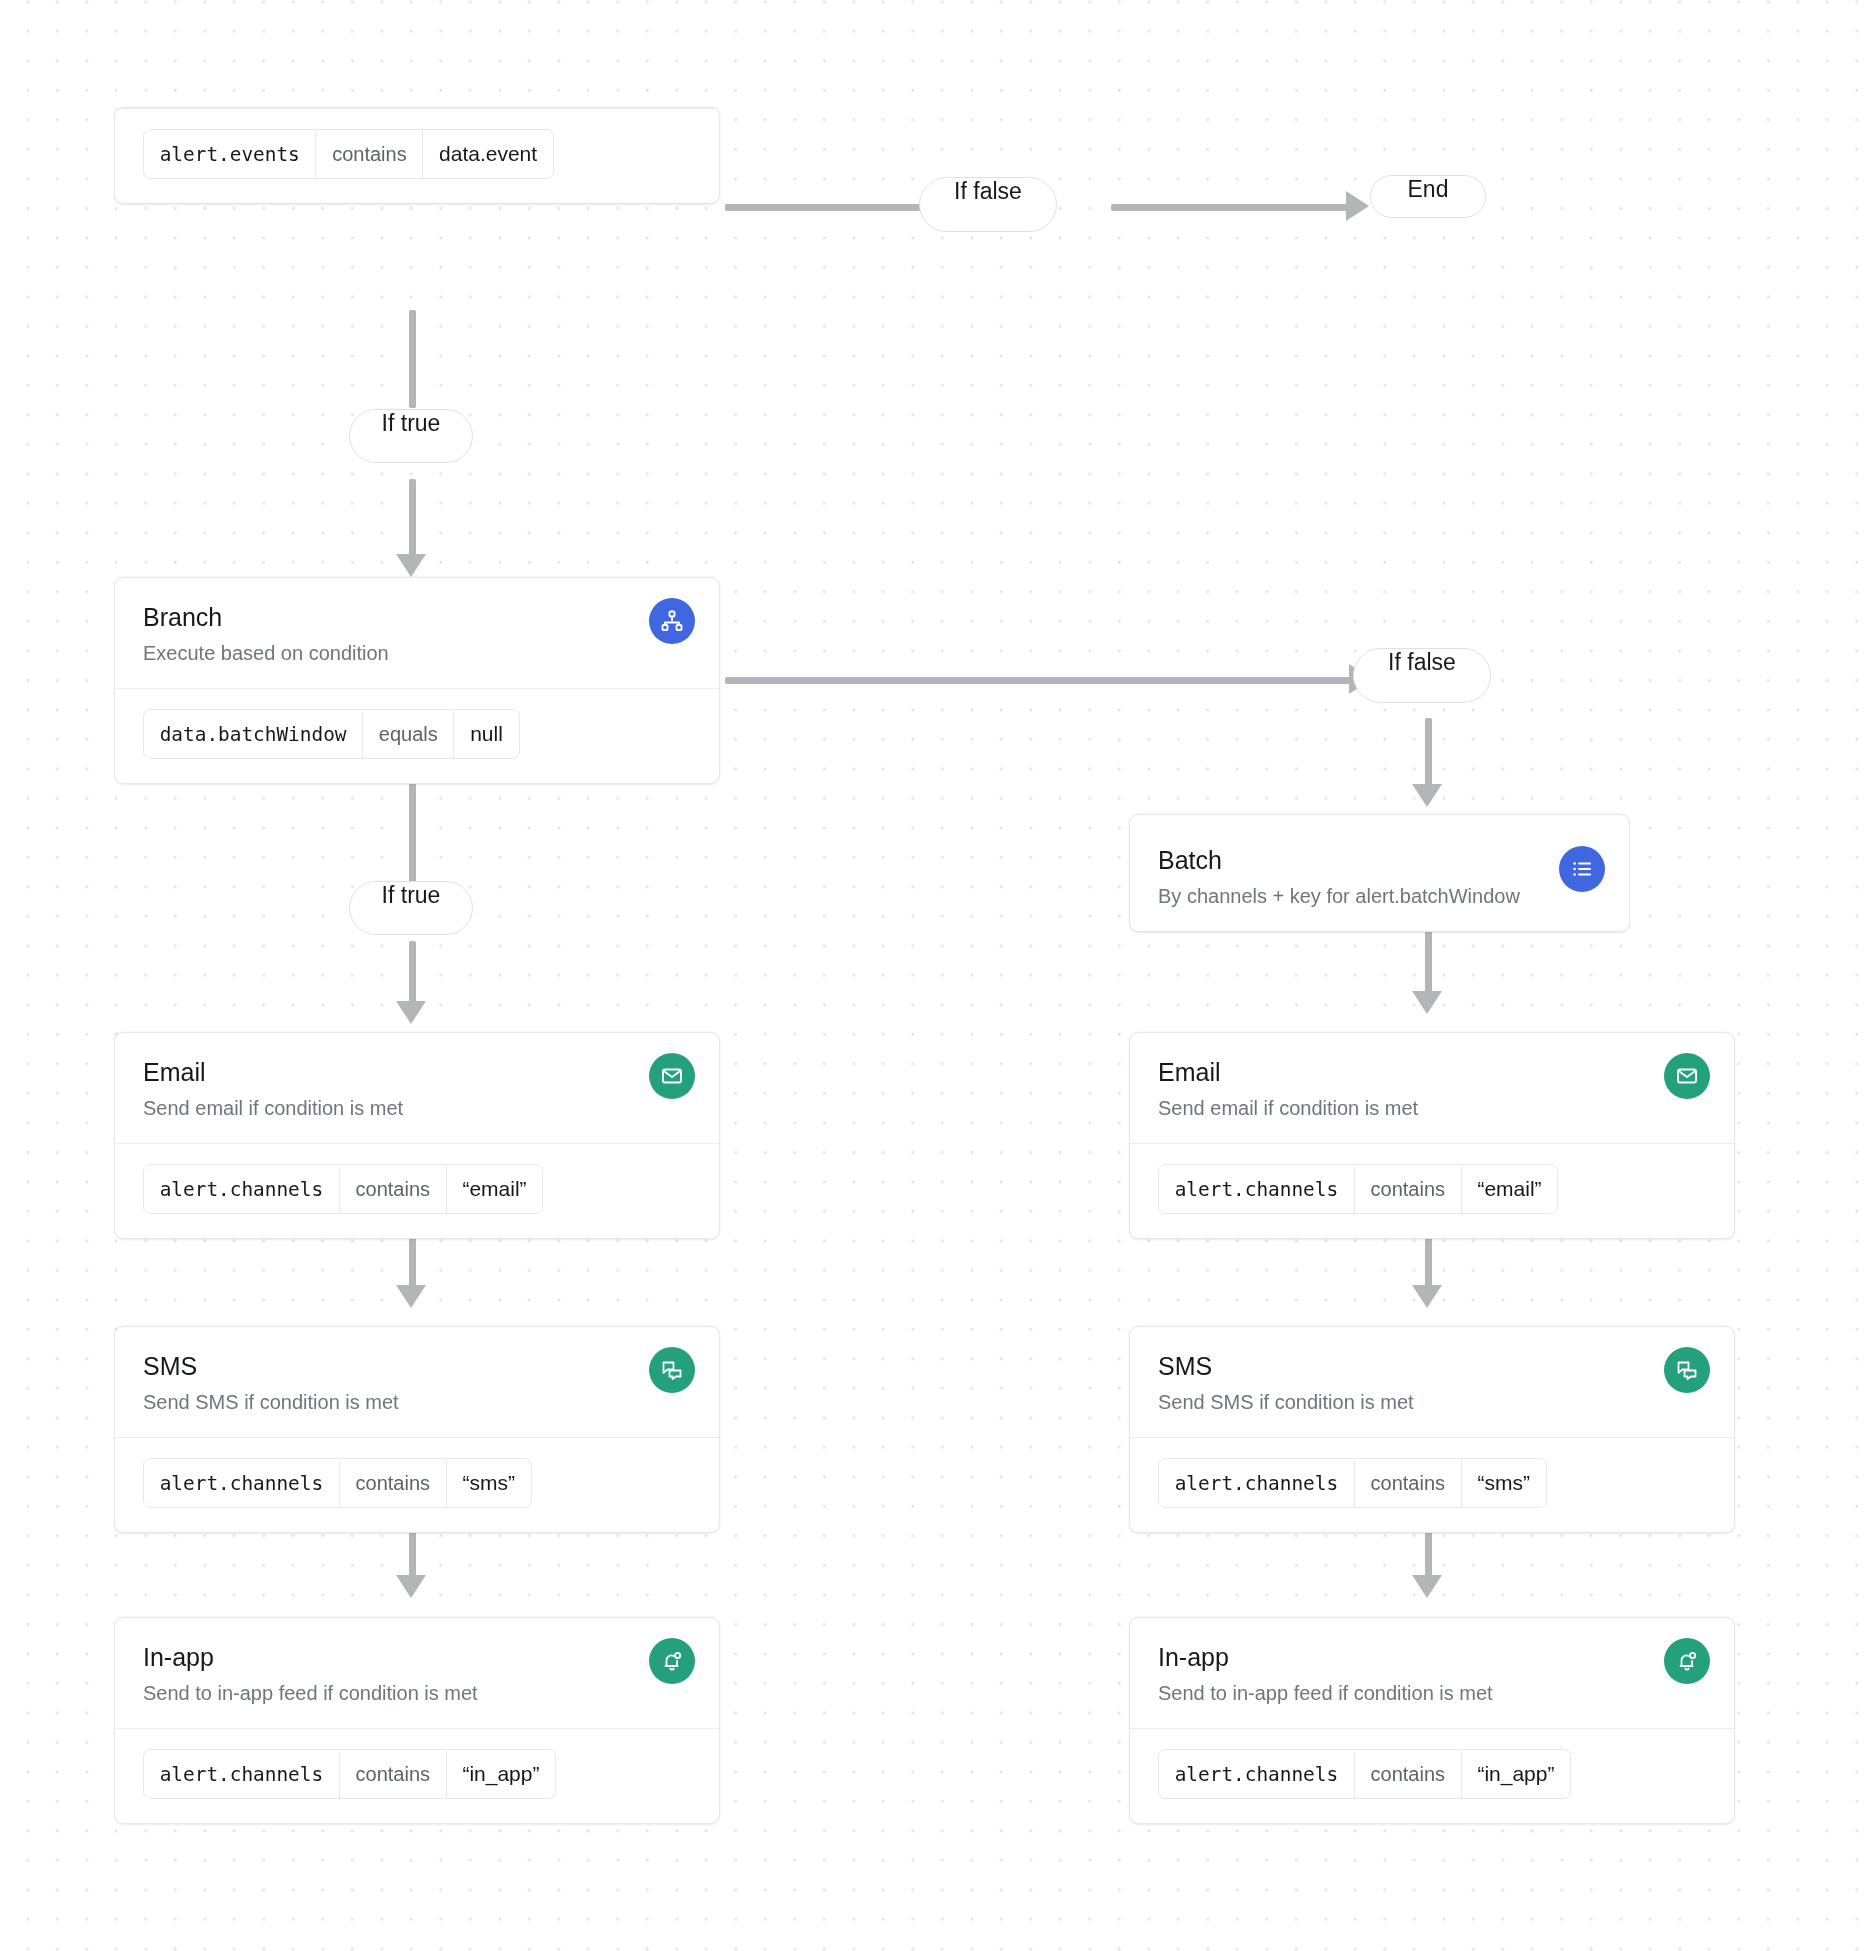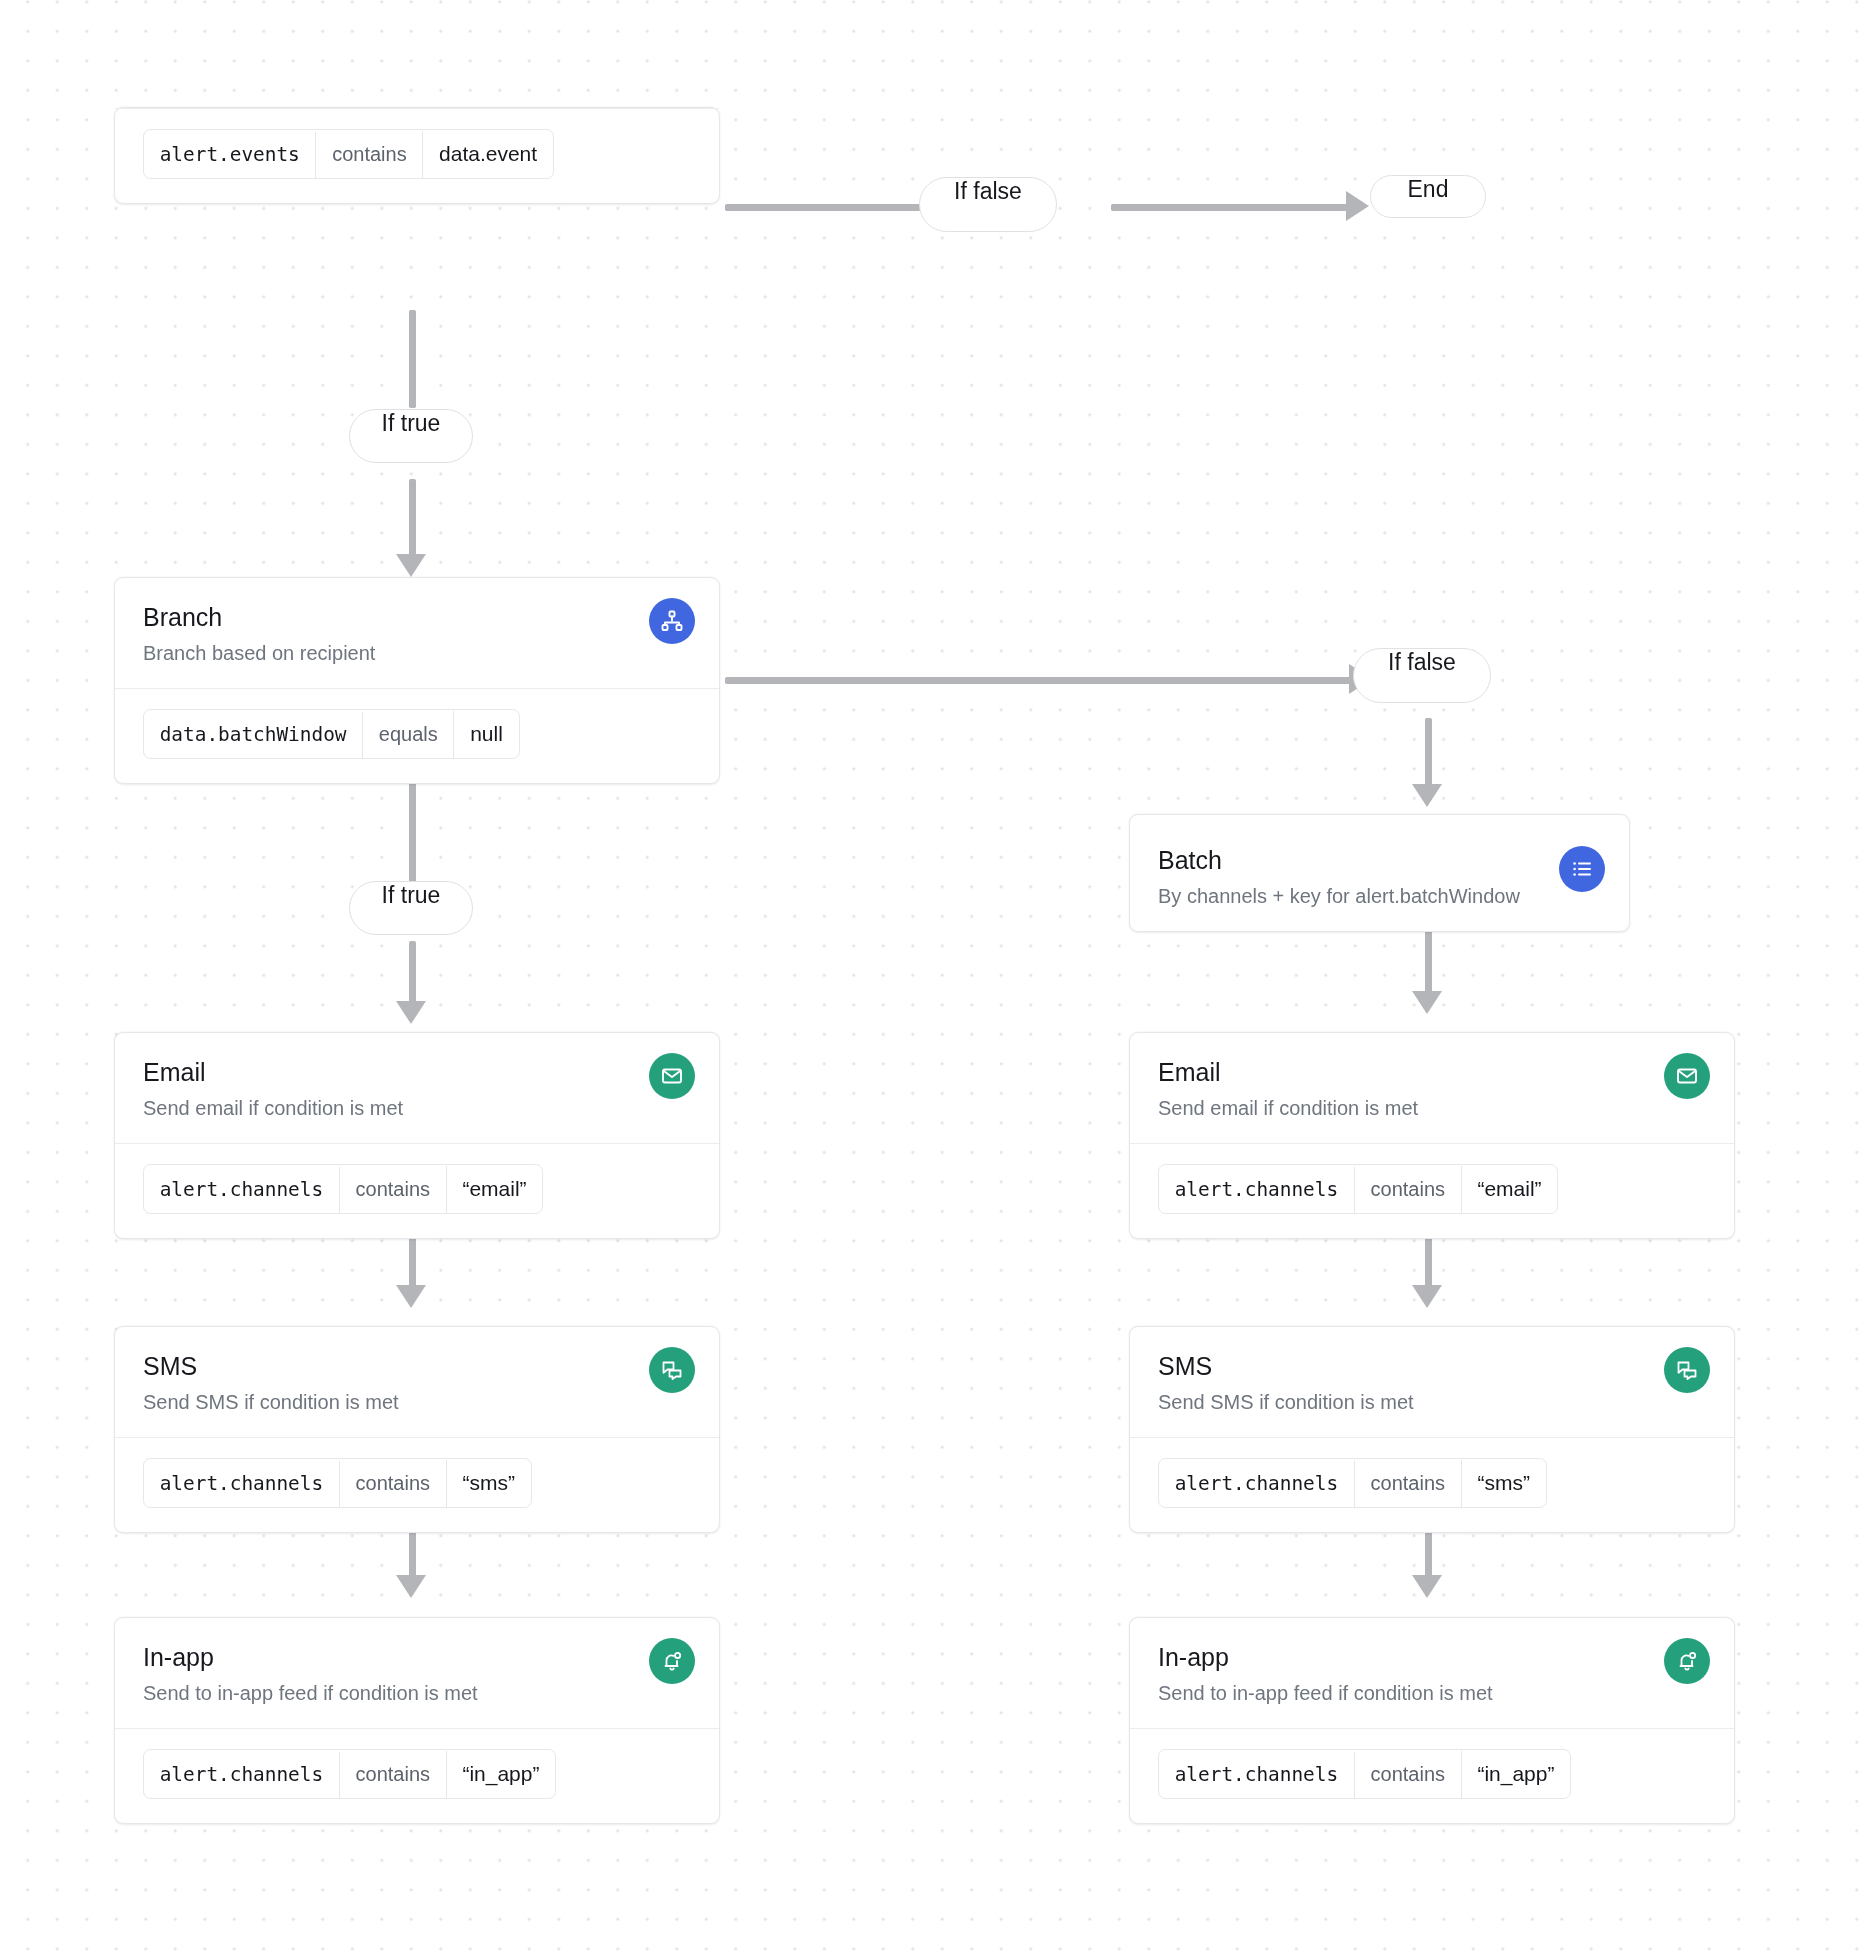--- a/index.html
+++ b/index.html
@@ -192,21 +192,21 @@
         <span class="k">alert.events</span>
         <span class="op">contains</span>
         <span class="v">data.event</span>
       </div>
     </div>
   </div>
 
   <div class="card" style="left:114px; top:577px; width:606px;">
     <div class="card-head">
       <div class="card-title">Branch</div>
-      <div class="card-sub">Branch based on recipient</div>
+      <div class="card-sub">Execute based on condition</div>
       <div class="icon-badge" style="background:#4066e0;">
         <svg width="24" height="24" viewBox="0 0 24 24" fill="none" stroke="#ffffff" stroke-width="1.9" stroke-linecap="round" stroke-linejoin="round">
           <rect x="9.5" y="2.5" width="5" height="5" rx="1"></rect>
           <rect x="2.5" y="16" width="5" height="5" rx="1"></rect>
           <rect x="16.5" y="16" width="5" height="5" rx="1"></rect>
           <path d="M12 7.5v4M5 16v-2.5h14V16"></path>
         </svg>
       </div>
     </div>
     <div class="card-divider"></div>

